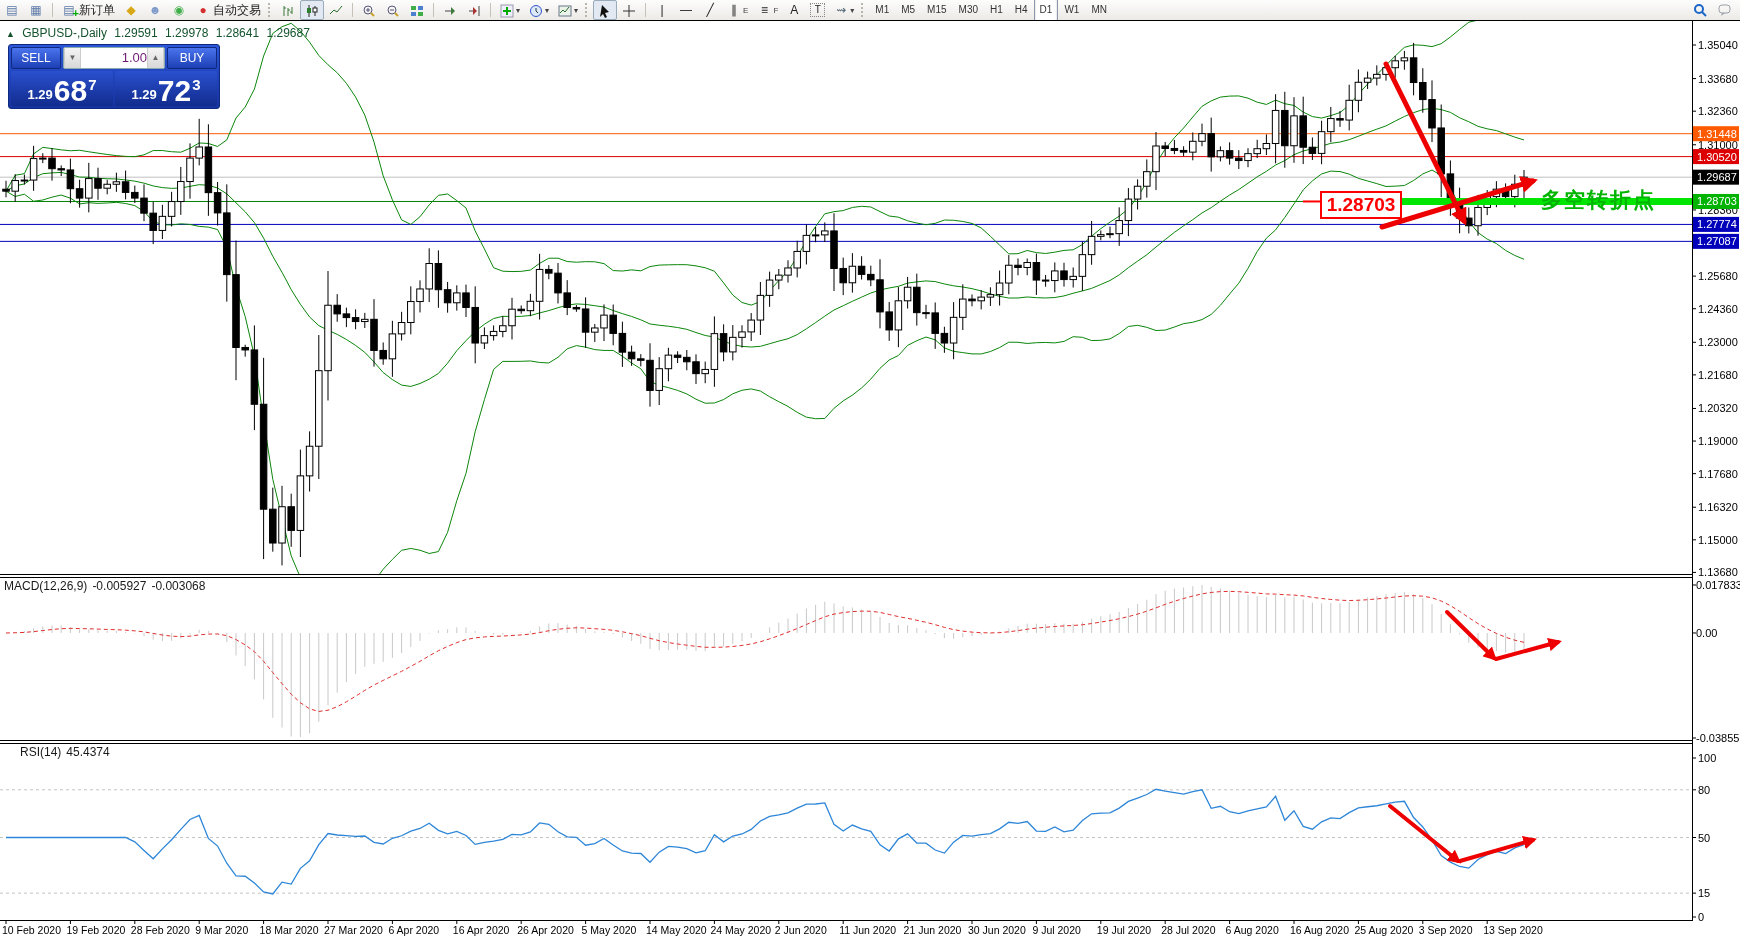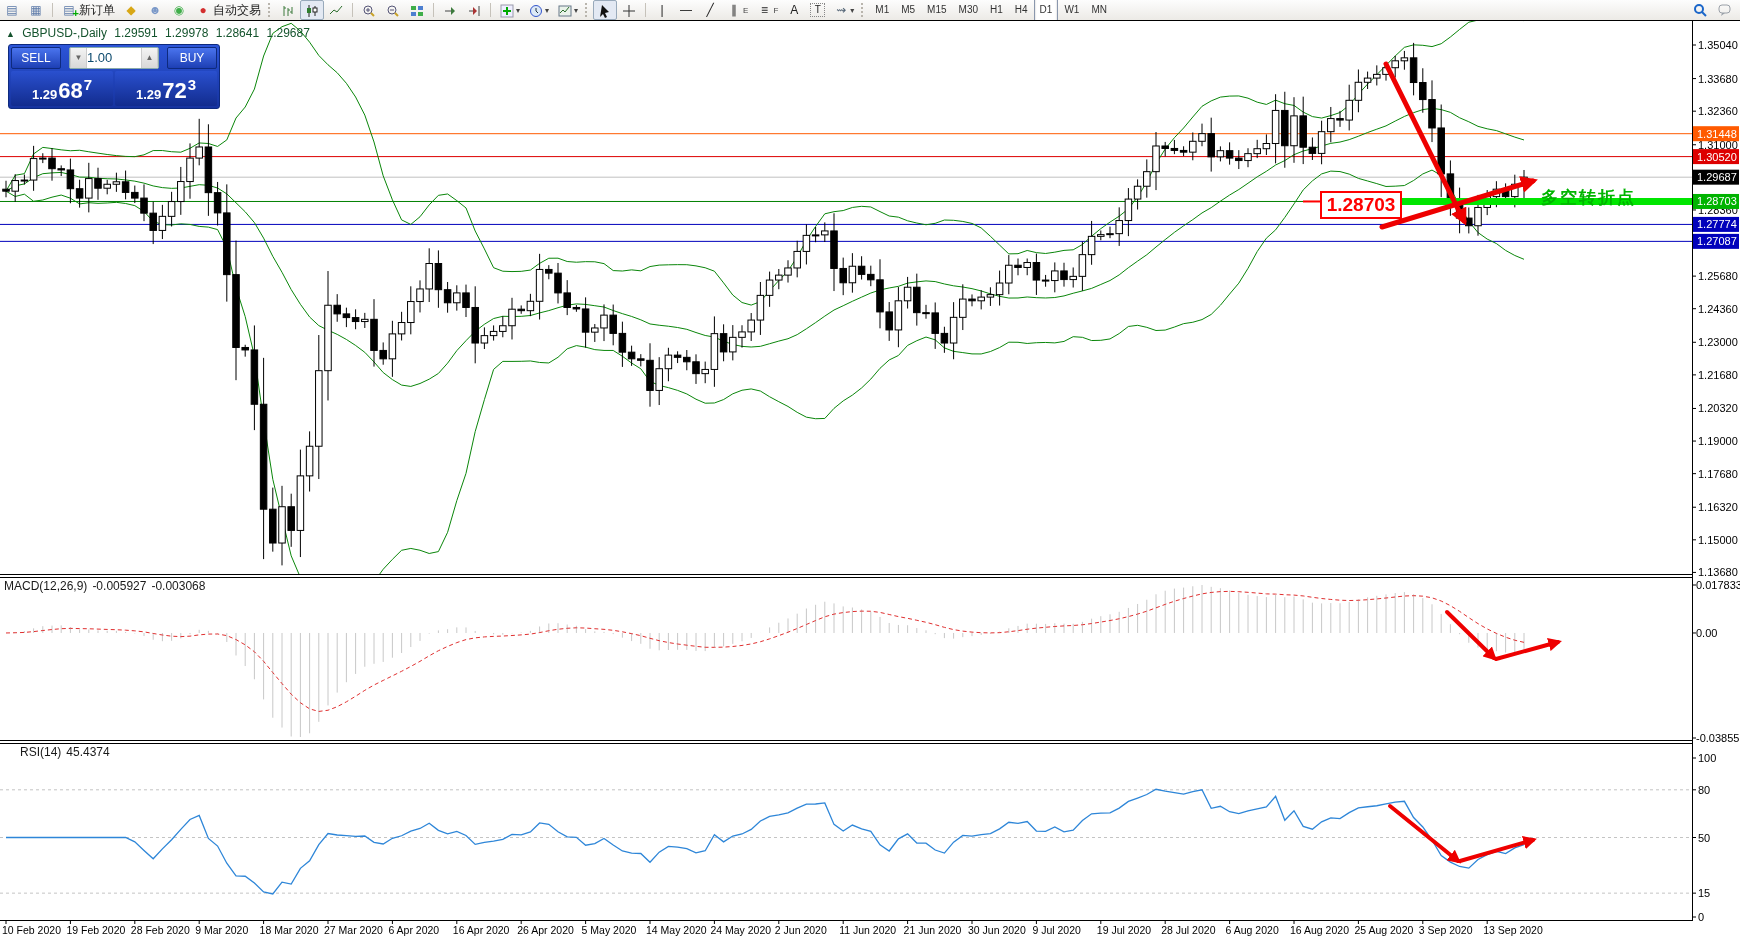--- a/index.html
+++ b/index.html
@@ -20,38 +20,38 @@
   .tf.on{background:#fff;border:1px solid #8a97ad;box-shadow:inset 0 0 2px #bbb;text-align:center;}
   .tb-label{margin-left:2px;font-family:Liberation Mono, monospace;}
   .icon-doc{position:relative;color:#5b79a8;}
   .icon-doc .plus{position:absolute;right:-2px;bottom:-3px;color:#0a0;font-weight:bold;font-style:normal;font-size:11px;}
   #tb-right{position:absolute;right:6px;top:0;height:20px;display:flex;align-items:center;gap:10px;}
   
   #ohlc-title{position:absolute;left:6px;top:26px;font-size:12px;color:#14532d;}
   #ohlc-title span{margin-right:4px;}
   #trade-panel{position:absolute;left:8px;top:44px;width:206px;
     background:linear-gradient(#2c55d8,#16339f);border:1px solid #0e2a7e;border-radius:3px;padding:2px;}
-  .tp-row1{display:flex;height:22px;gap:8px;}
+  .tp-row1{display:flex;height:22px;gap:2px;}
   .tp-btn{flex:0 0 50px;background:linear-gradient(#4a74ee,#1d3fb4);border:1px solid #0e2a7e;
     border-radius:2px;color:#fff;font-size:12px;font-family:"Liberation Sans",sans-serif;}
   .tp-vol{flex:1;display:flex;background:#fff;border:1px solid #8aa;border-radius:2px;overflow:hidden;}
   .tp-step{width:15px;background:linear-gradient(#f4f4f4,#d8d8d8);color:#666;font-size:8px;
     text-align:center;line-height:20px;border-right:1px solid #ccc;border-left:1px solid #ccc;}
-  .tp-vval{flex:1;text-align:left;font-size:13px;color:#0c4a6e;line-height:20px;}
+  .tp-vval{flex:1;text-align:right;font-size:13px;color:#701a75;line-height:20px;}
   .tp-row2{display:flex;margin-top:2px;gap:2px;align-items:center;}
   .tp-price{flex:1;height:34px;color:#fff;display:flex;align-items:flex-end;justify-content:center;
     background:linear-gradient(#2a50cf,#122c8e);border-radius:2px;padding-bottom:1px;}
   .tp-price .sm{font-size:13px;font-weight:bold;margin:0 1px 3px 0;}
-  .tp-price .bg{font-size:22px;font-weight:bold;line-height:28px;}
+  .tp-price .bg{font-size:30px;font-weight:bold;line-height:28px;}
   .tp-price .sp{font-size:15px;font-weight:bold;margin:0 0 12px 1px;}
   .ind-label{position:absolute;font-size:12px;color:#1a1a1a;}
   .ind-label span{margin-right:5px;}
   #price-box{position:absolute;left:1320px;top:191px;width:78px;height:24px;border:2px solid #f00;
     background:#fff;color:#f00;font-size:19px;font-weight:bold;text-align:center;line-height:24px;}
-  #turn-text{position:absolute;left:1541px;top:186px;color:#00b400;font-size:17px;font-weight:bold;letter-spacing:2px;}
+  #turn-text{position:absolute;left:1541px;top:186px;color:#00b400;font-size:21px;font-weight:bold;letter-spacing:2px;}
   #chart-svg{position:absolute;left:0;top:0;}
   svg text{font-family:"Liberation Sans",sans-serif;}
 </style>
 </head>
 <body>
 <div id="app">
 
 <div id="toolbar">
   <span class="tb push">
         <span class="ic" style="color:#5b79a8">▤</span>

